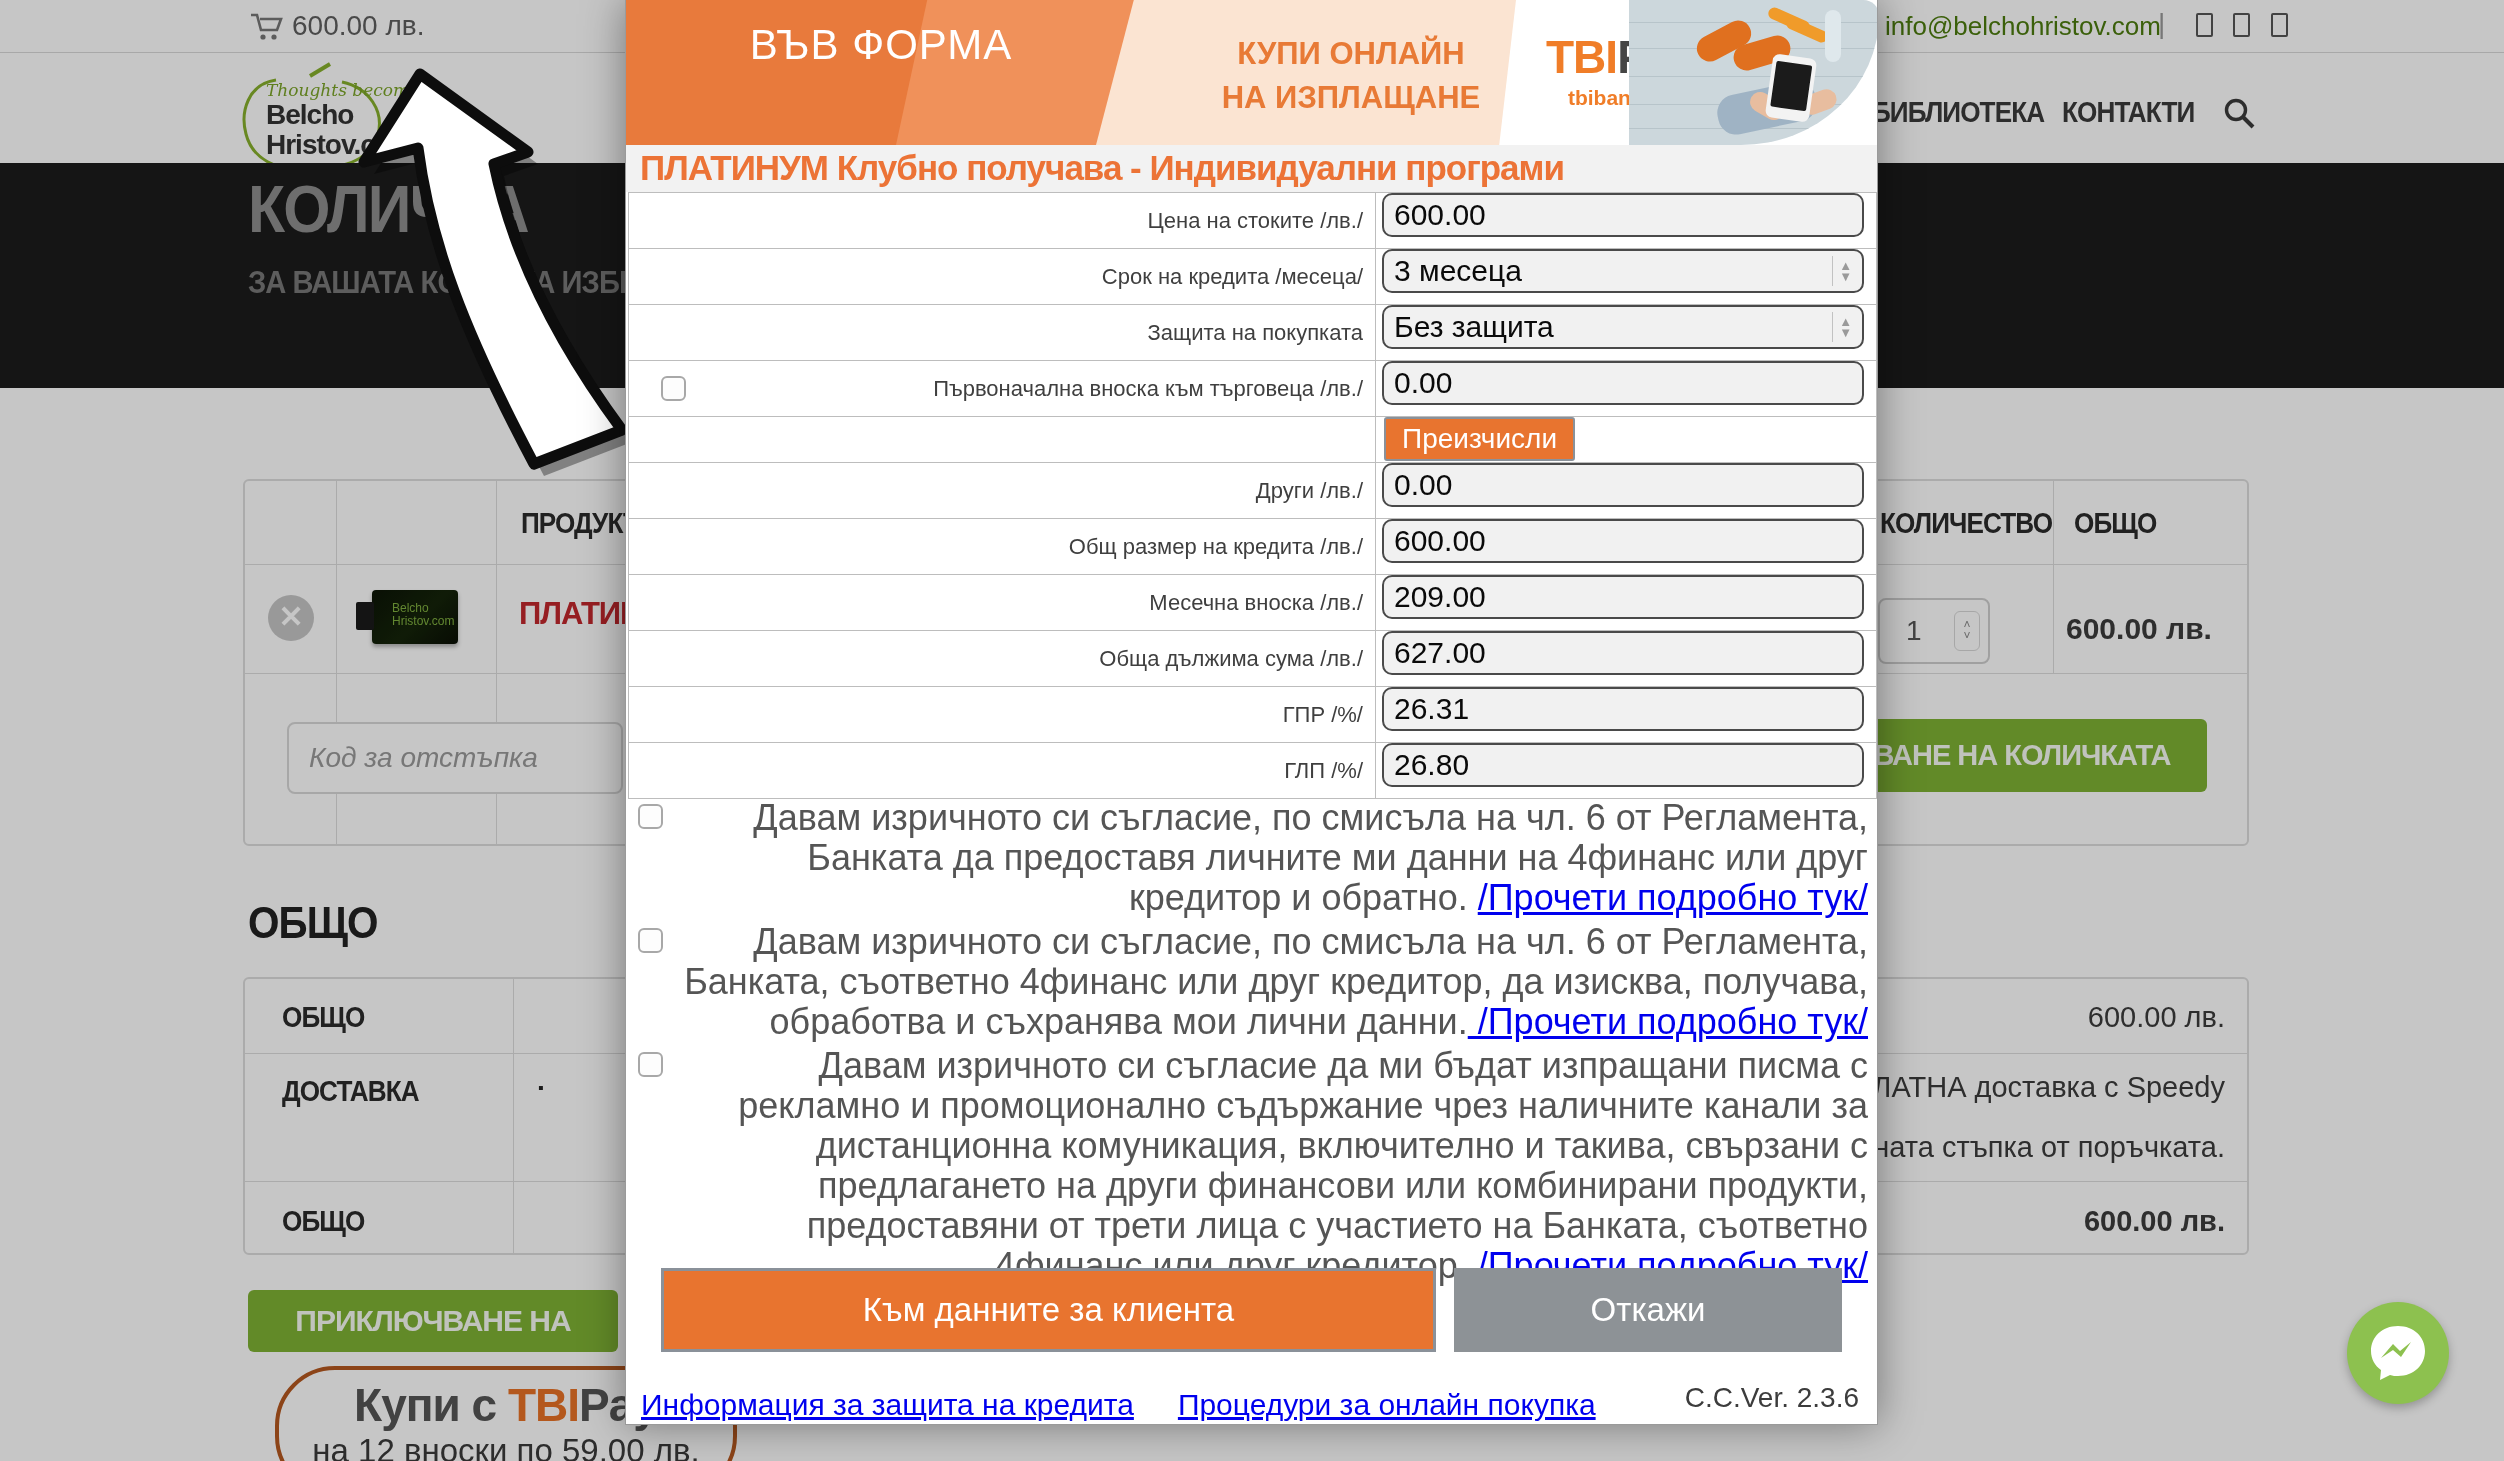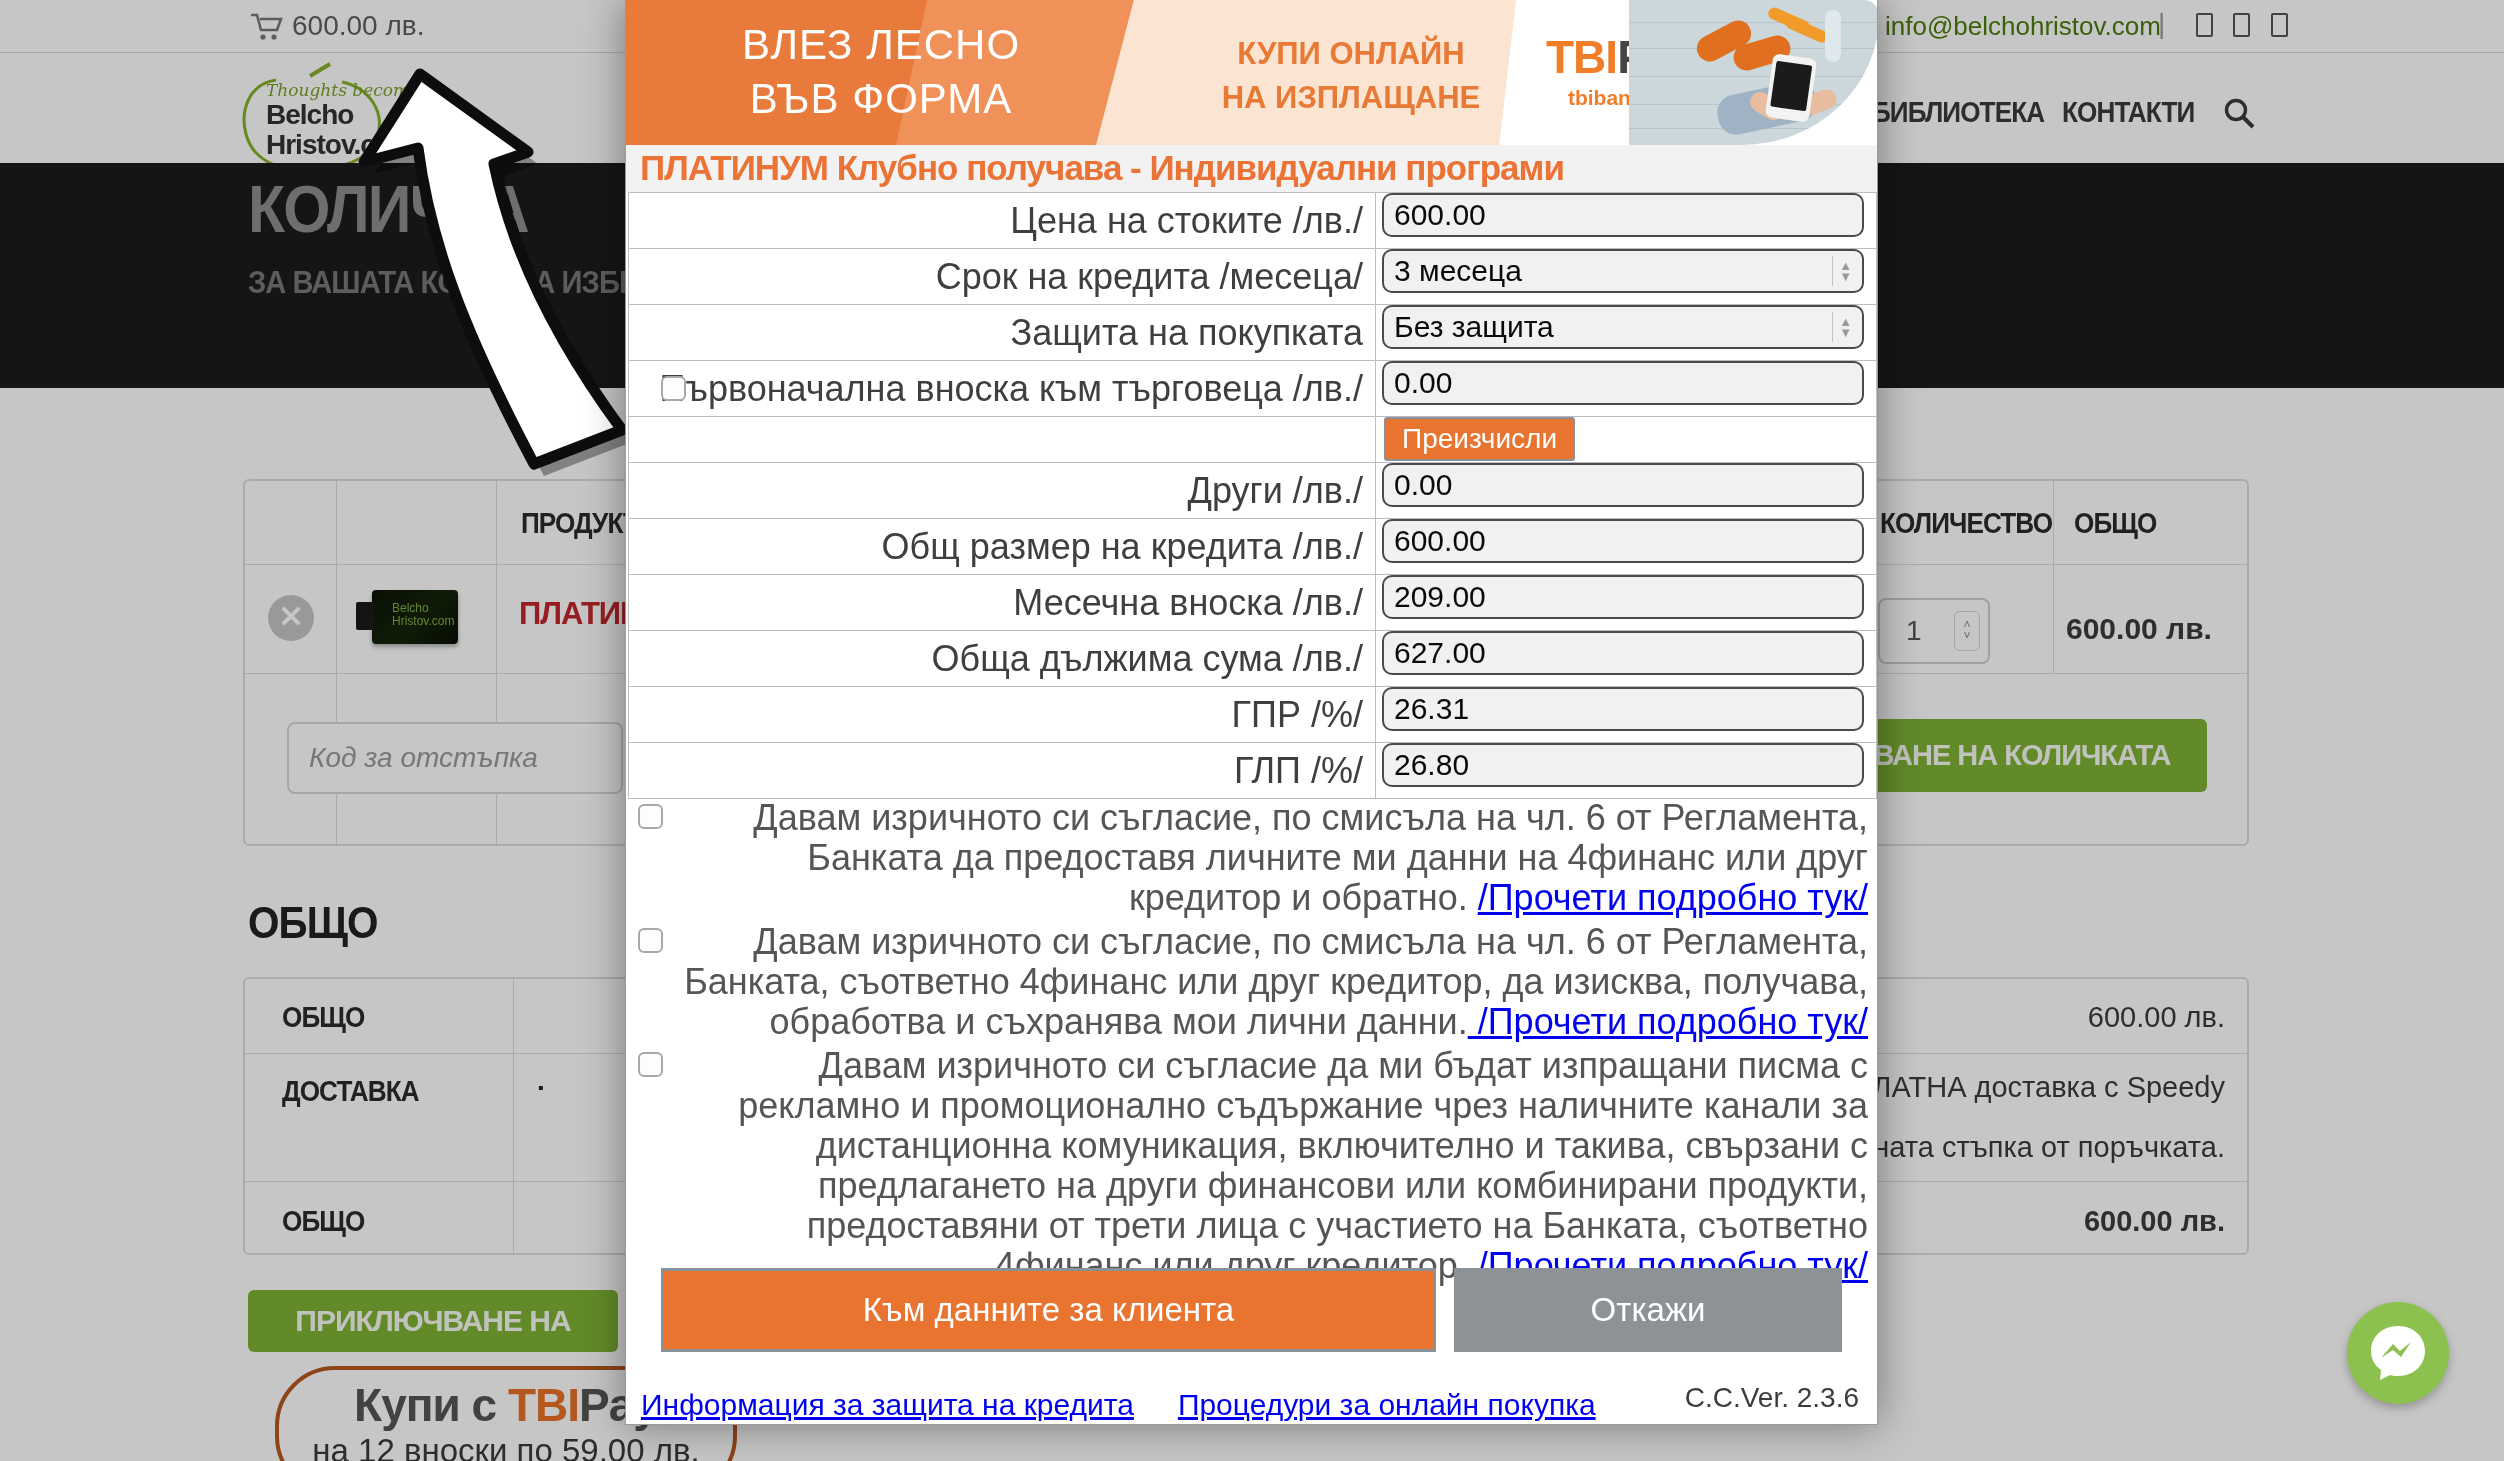--- a/index.html
+++ b/index.html
@@ -86,21 +86,21 @@
   .phone { position:absolute; left:140px; top:56px; width:44px; height:64px; background:#f3f3f3; border-radius:7px; transform:rotate(8deg); }
   .phone .scr { position:absolute; left:4px; top:7px; width:36px; height:46px; background:#1b1b1b; border-radius:2px; }
   .hand { position:absolute; width:36px; height:20px; background:#e8bd9f; border-radius:10px; }
   .leg { position:absolute; left:88px; top:88px; width:100px; height:40px; background:#9fb3c4; border-radius:18px; transform:rotate(-12deg); }
 
   #mtitle { position:absolute; left:0; top:145px; width:100%; height:47px; background:#f2f2f2; font-size:35px; font-weight:bold; color:#ec7336; line-height:45px; padding-left:14px; letter-spacing:-1px; }
 
   #ftable { position:absolute; left:2px; top:192px; width:1249px; border-top:1px solid #bdbdbd; }
   .frow { display:flex; border-bottom:1px solid #bdbdbd; border-left:1px solid #bdbdbd; border-right:1px solid #bdbdbd; height:56px; background:#fff; }
   .frow.small { height:46px; }
-  .fl { width:746px; display:flex; align-items:center; justify-content:flex-end; padding-right:12px; font-size:36px; color:#3f3f3f; position:relative; }
+  .fl { width:746px; display:flex; align-items:center; justify-content:flex-end; padding-right:12px; font-size:22px; color:#3f3f3f; position:relative; }
   .fv { flex:1; border-left:1px solid #bdbdbd; display:flex; align-items:flex-start; padding-left:6px; }
   .inp { width:482px; height:44px; background:#f1f1f1; border:2px solid #4a4a4a; border-radius:10px; font-size:30px; color:#0a0a0a; display:flex; align-items:center; padding:0 10px; }
   .inp.sel { justify-content:space-between; }
   .stepper { display:flex; align-items:center; height:100%; }
   .stepper .bar { width:1px; height:30px; background:#c2c2c2; margin-right:6px; }
   .stepper .arr { display:flex; flex-direction:column; color:#9a9a9a; font-size:13px; line-height:11px; }
   .mcheck { width:25px; height:25px; border:2px solid #a8a8a8; border-radius:6px; background:#fdfdfd; }
   .fl .mcheck { position:absolute; left:32px; top:15px; }
   #recalcbtn { background:#e8742f; border:2px solid #8a9199; border-radius:3px; color:#fff; font-size:28px; padding:4px 16px; margin-left:2px; }
 
@@ -219,21 +219,20 @@
   <path d="M68 22 L12 110 L66 96 C78 190 112 280 182 412 L270 378 C205 290 160 200 142 112 L176 100 Z" fill="#ffffff" stroke="#0d0d0d" stroke-width="11" stroke-linejoin="round"></path>
 </svg>
 
 <div id="modal">
 
   <div id="banner">
     <div class="seg seg1"></div>
       <div class="seg seg2"></div>
       <div class="seg seg3"></div>
     <div class="slogan1">
-      <div>ВЛЕЗ ЛЕСНО</div>
       <div>ВЪВ ФОРМА</div>
     </div>
     <div class="slogan2">
       <div>КУПИ ОНЛАЙН</div>
       <div>НА ИЗПЛАЩАНЕ</div>
     </div>
     <div id="tbilogo">
       <div class="big"><span class="o">TBI</span><span>Pay</span></div>
       <div class="site">tbibank.bg</div>
     </div>

